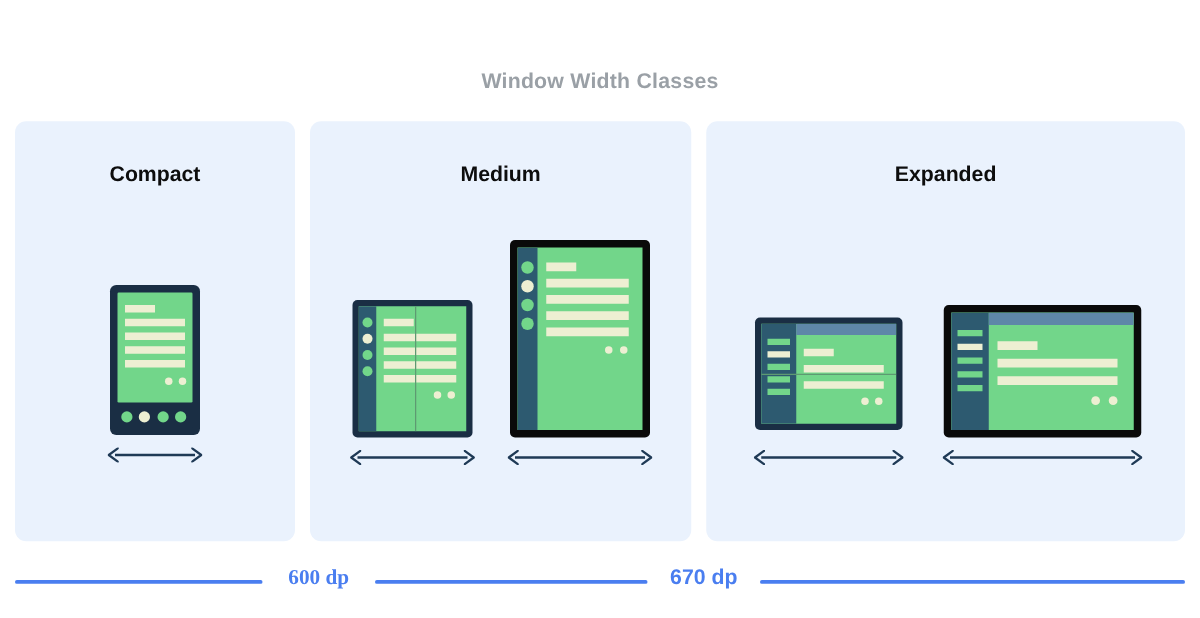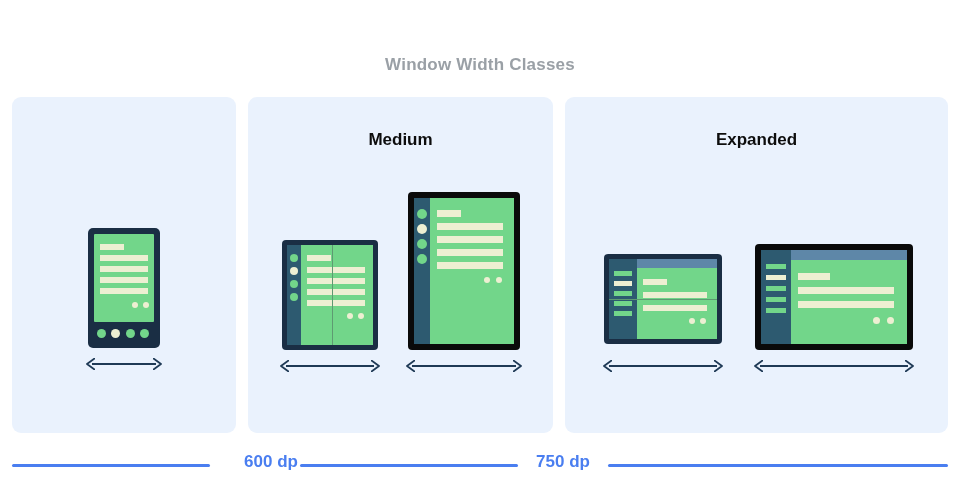--- a/index.html
+++ b/index.html
@@ -69,20 +69,21 @@
   .dp-rule{position:absolute;top:464px;height:3px;background:#4a7ef0;border-radius:2px;}
 </style>
 </head>
 <body>
 
 <div class="stage">
 
   <div class="subtitle">Window Width Classes</div>
 
   <div class="panel" id="panel-compact">
+    <div class="panel-title">Compact</div>
 
     <div class="device" style="left:76px;top:131px;width:72px;height:120px;">
       <div class="frame" style="background:#1a2e44;border-radius:5px;"></div>
 
       <div class="screen" style="left:6px;top:6px;width:60px;height:88px;background:#72d68a;border-radius:1px;">
         <div class="line" style="left:6px;top:10px;width:24px;height:6px;"></div>
         <div class="line" style="left:6px;top:21px;width:48px;height:6px;"></div>
         <div class="line" style="left:6px;top:32px;width:48px;height:6px;"></div>
         <div class="line" style="left:6px;top:43px;width:48px;height:6px;"></div>
         <div class="line" style="left:6px;top:54px;width:48px;height:6px;"></div>
@@ -245,18 +246,18 @@
       </div>
       <div class="head" style="right:0;">
         <svg width="9" height="12" viewBox="0 0 9 12">
             <path d="M0.5 0.5 L8 6 L0.5 11.5" fill="none" stroke="#1f3a56" stroke-width="1.8" stroke-linecap="round" stroke-linejoin="round"></path>
           </svg>
       </div>
     </div>
   </div>
 
   <div class="dp-rule" style="left:12px;width:198px;"></div>
-  <div class="dp-label" style="left:234px;width:74px;">600 dp</div>
+  <div class="dp-label" style="left:218px;width:74px;font-family:Liberation Serif, serif;">600 dp</div>
   <div class="dp-rule" style="left:300px;width:218px;"></div>
-  <div class="dp-label" style="left:526px;width:74px;">750 dp</div>
+  <div class="dp-label" style="left:526px;width:74px;">670 dp</div>
   <div class="dp-rule" style="left:608px;width:340px;"></div>
 
 </div>
 
 </body></html>

